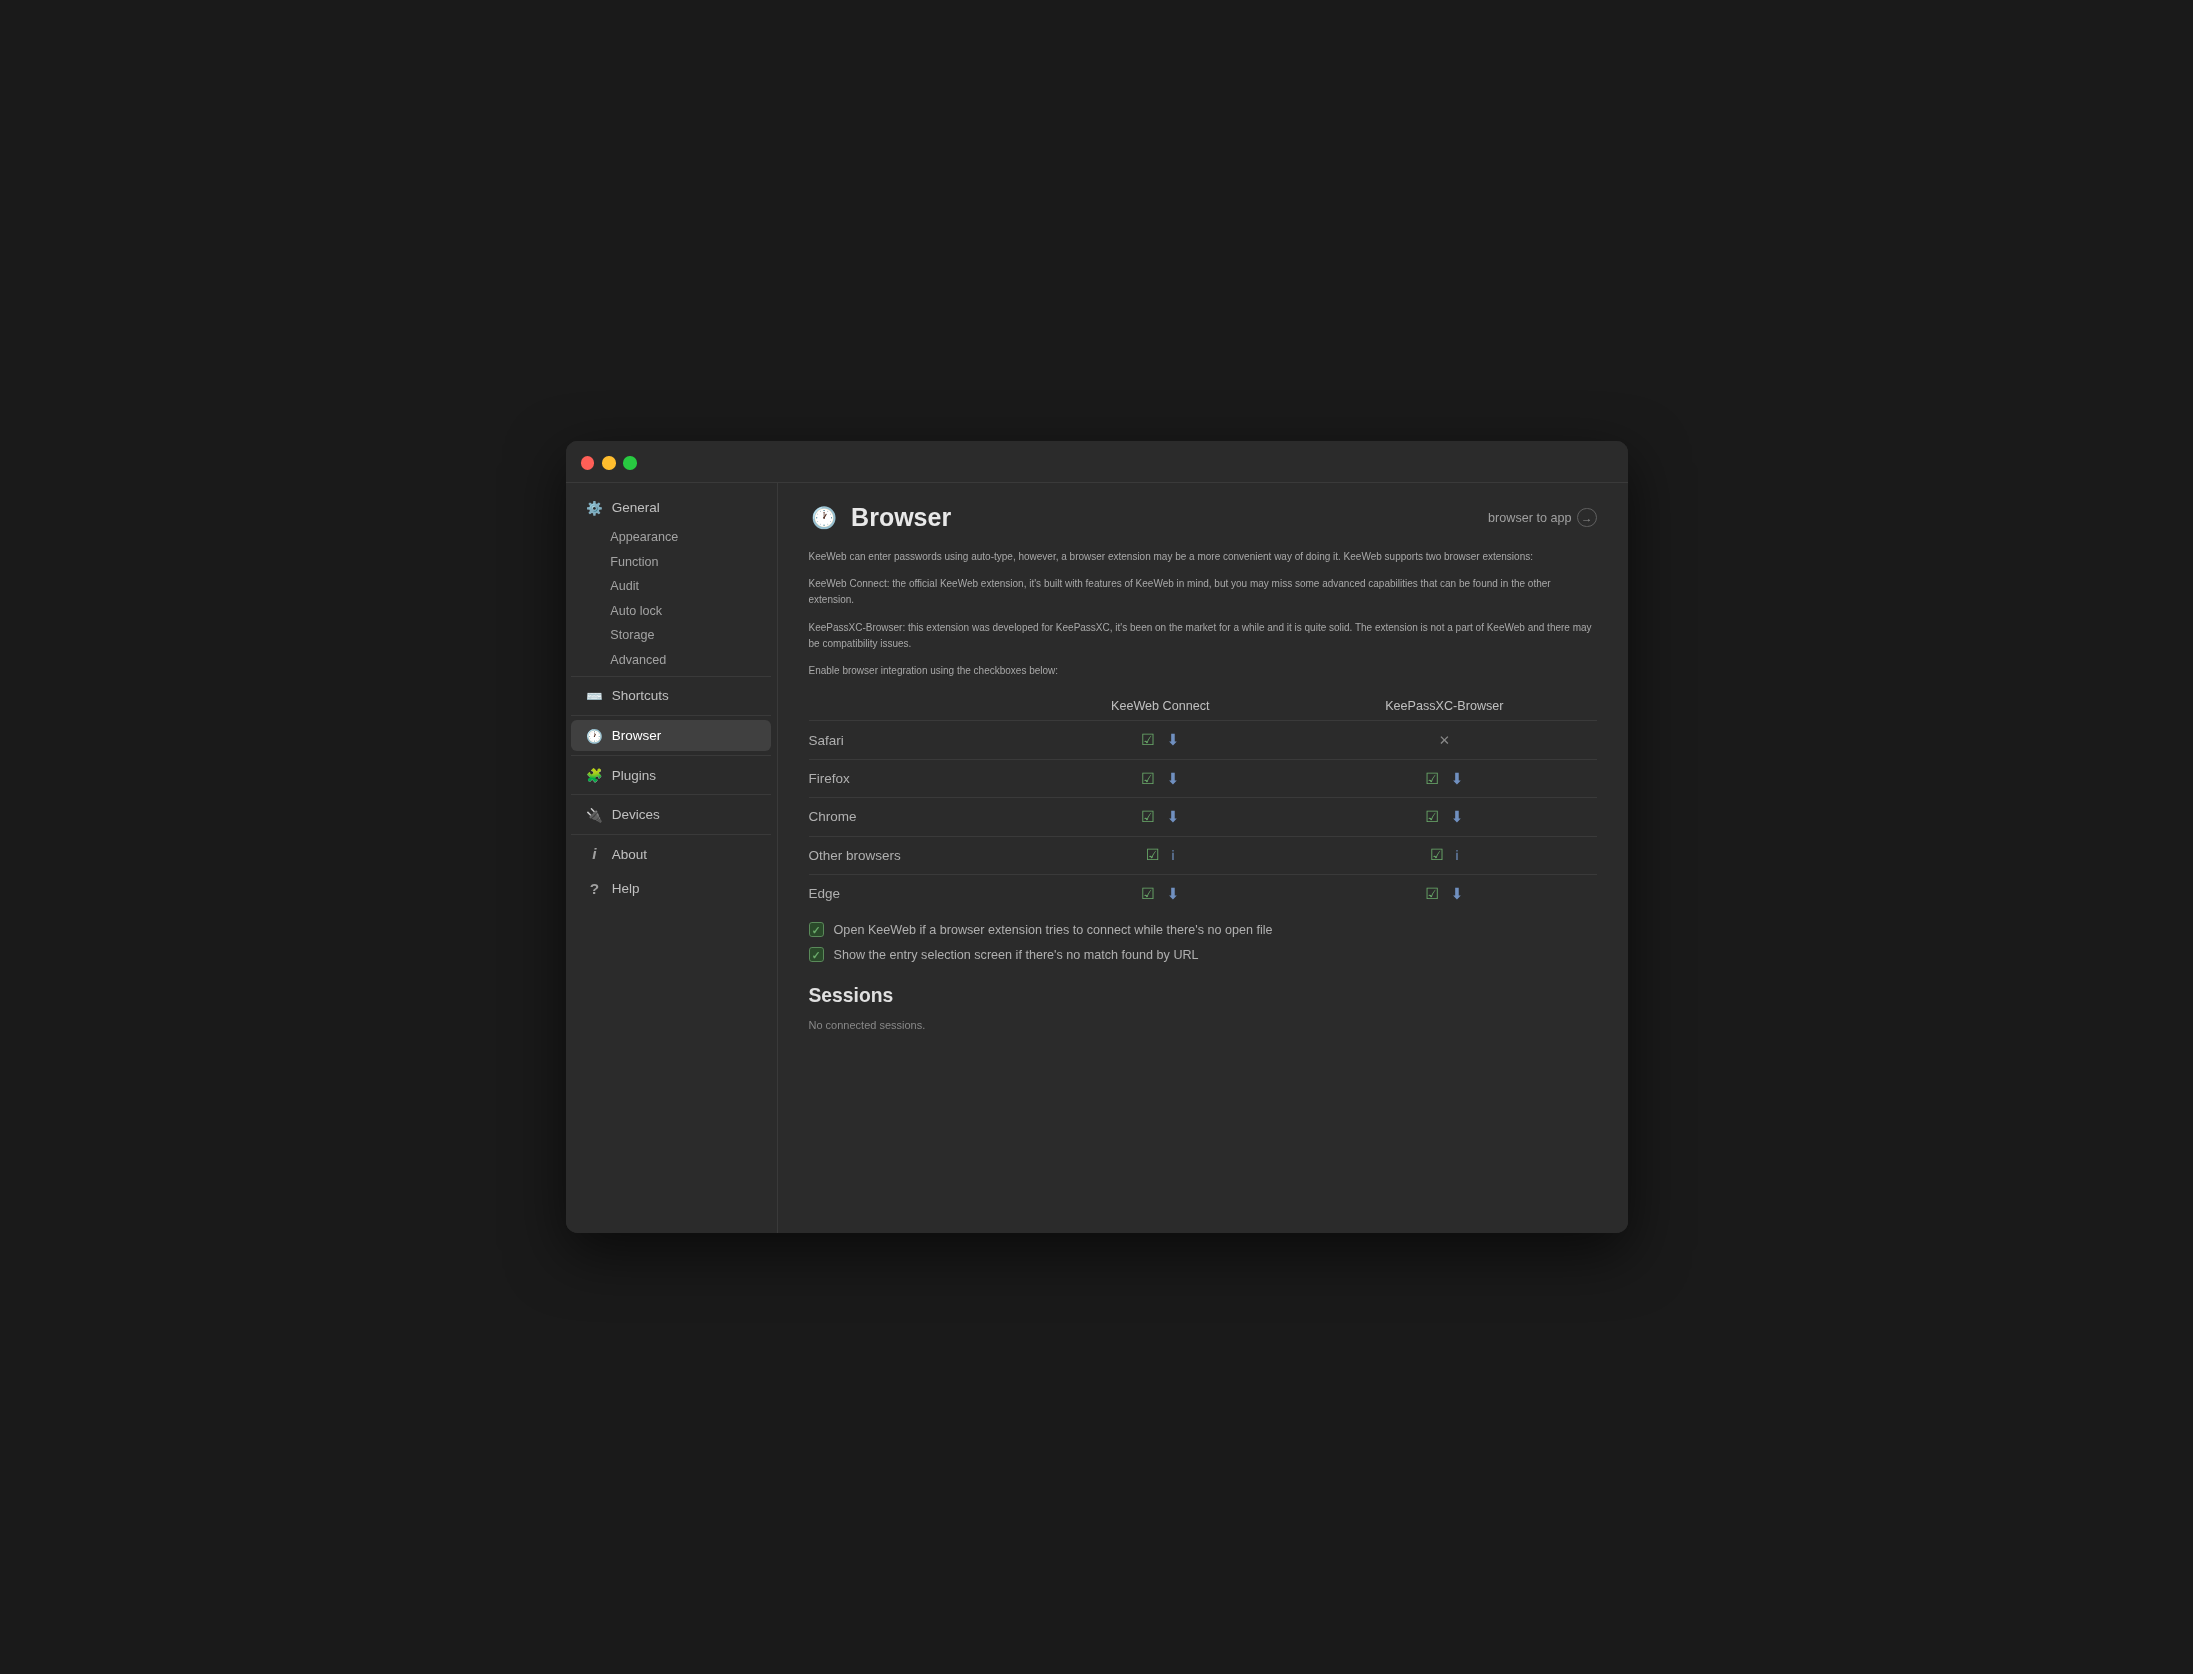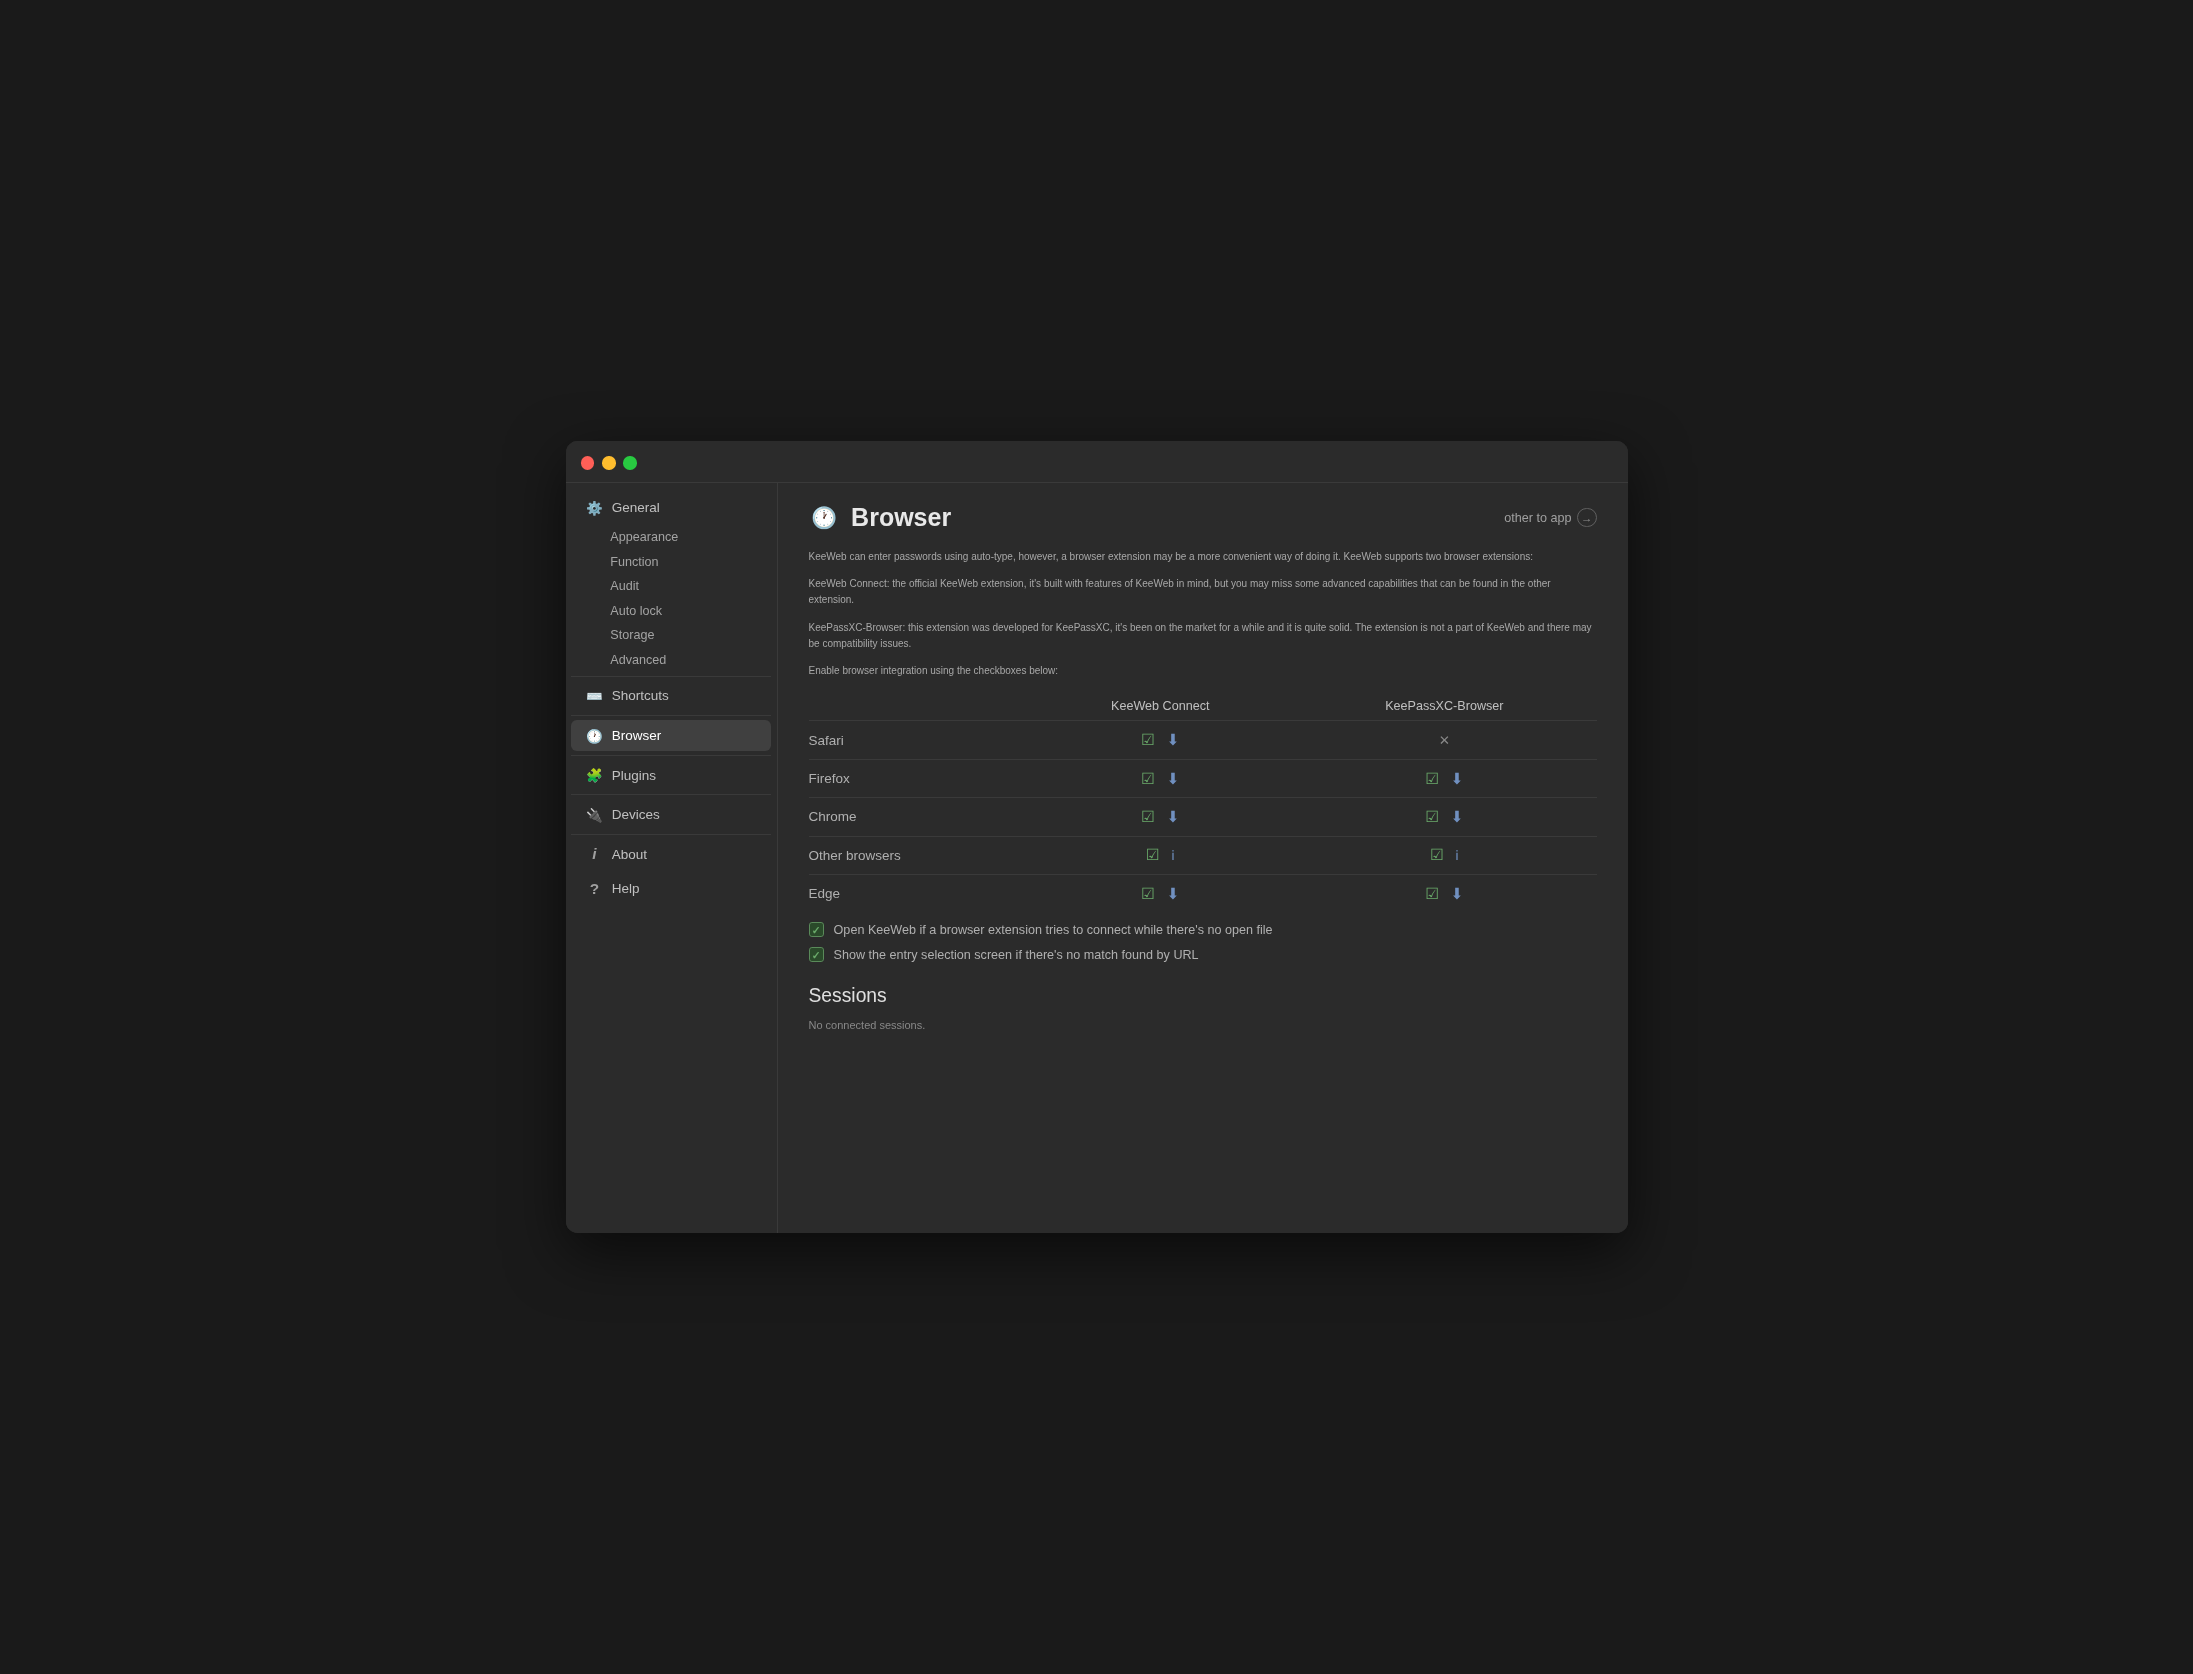--- a/index.html
+++ b/index.html
@@ -219,21 +219,21 @@
     }
     .checkbox-label {
       color: #b0b0b0;
       font-size: 12.6px;
     }
     .sessions-section {
       margin-top: 23px;
     }
     .sessions-title {
       font-size: 19.3px;
-      font-weight: 400;
+      font-weight: 700;
       color: #e0e0e0;
       margin-bottom: 11.6px;
     }
     .sessions-empty {
       color: #888;
       font-size: 11px;
     }
     .divider {
       height: 1px;
       background: #3a3a3a;
@@ -335,21 +335,21 @@
       </div>
     </div>
 
     <div class="content-area">
       <div class="content-header">
         <div class="page-title-area">
           <div class="page-title-icon">🕐</div>
           <h1 class="page-title">Browser</h1>
         </div>
         <div class="return-to-app">
-          <span>other to app</span>
+          <span>browser to app</span>
           <div class="return-arrow">→</div>
         </div>
       </div>
 
       <div class="content-body">
         <p class="description-text">KeeWeb can enter passwords using auto-type, however, a browser extension may be a more convenient way of doing it. KeeWeb supports two browser extensions:</p>
         <p class="description-text">KeeWeb Connect: the official KeeWeb extension, it's built with features of KeeWeb in mind, but you may miss some advanced capabilities that can be found in the other extension.</p>
         <p class="description-text">KeePassXC-Browser: this extension was developed for KeePassXC, it's been on the market for a while and it is quite solid. The extension is not a part of KeeWeb and there may be compatibility issues.</p>
         <p class="description-text">Enable browser integration using the checkboxes below:</p>
 

